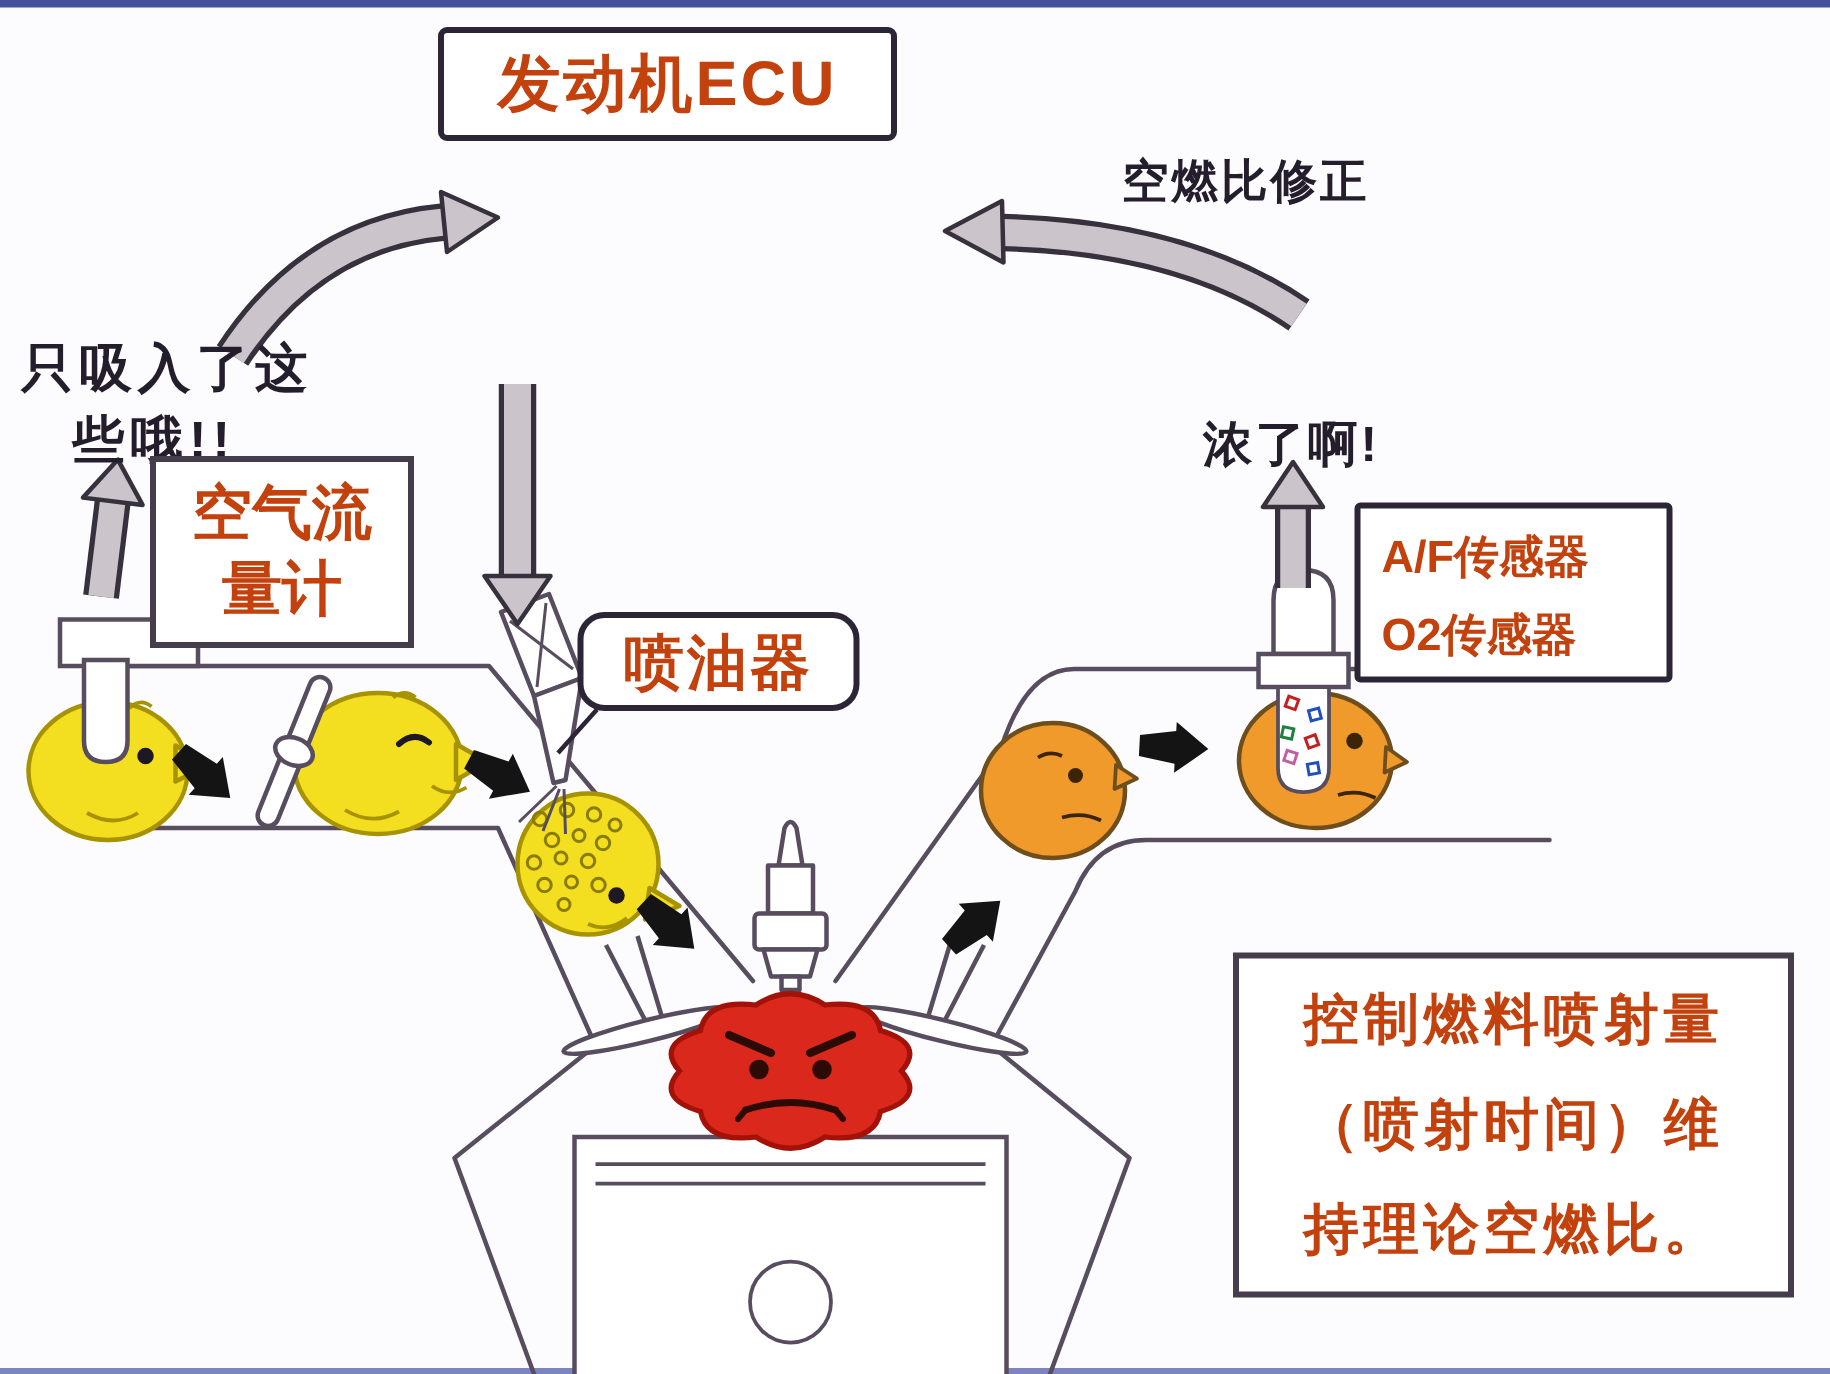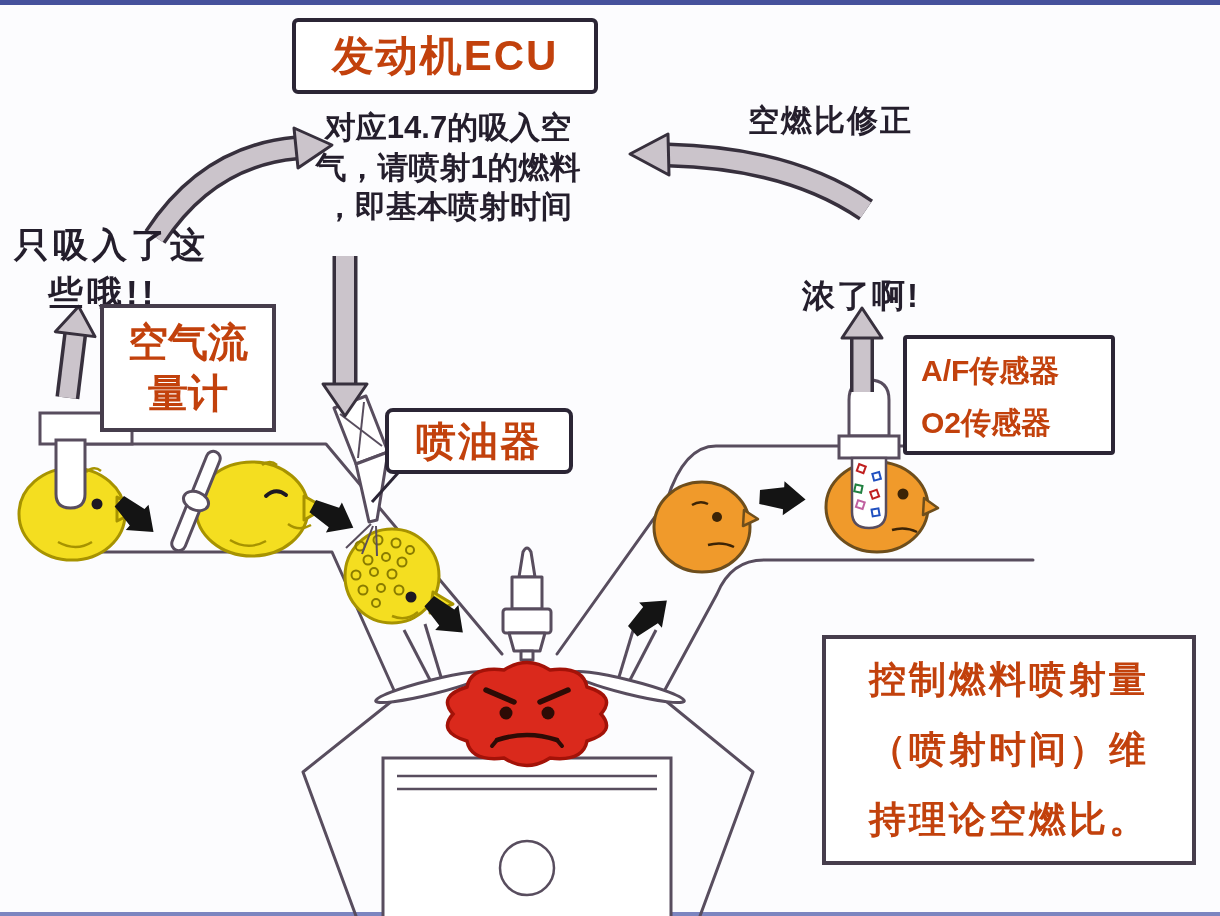--- a/index.html
+++ b/index.html
@@ -196,39 +196,34 @@
       <polygon points="862,308 842,338 882,338" fill="#cbc4cb" stroke="#37303d" stroke-width="3" stroke-linejoin="round"></polygon>
     </g>
 
     <line x1="398" y1="473" x2="372" y2="502" stroke="#2b2535" stroke-width="3"></line>
   </svg>
 
   <div class="boxed" style="left:292px;top:18px;width:306px;height:76px;border-radius:6px;font-size:42px;letter-spacing:2px;">
     <span>发动机ECU</span>
   </div>
 
-  <div class="txt l1" style="left:272px;top:108px;width:352px;text-align:center;font-size:31px;">
-    <div>对应14.7的吸入空</div>
-    <div>气，请喷射1的燃料</div>
-    <div>，即基本喷射时间</div>
-  </div>
 
   <div class="txt" style="left:748px;top:100px;font-size:31px;letter-spacing:2px;font-family:Liberation Mono, monospace;">空燃比修正</div>
 
   <div class="txt" style="left:802px;top:274px;font-size:33px;letter-spacing:2px;">浓了啊!</div>
 
   <div class="txt" style="left:14px;top:222px;font-size:35px;letter-spacing:4px;">只吸入了这</div>
   <div class="txt" style="left:48px;top:270px;font-size:35px;letter-spacing:4px;">些哦!!</div>
 
   <div class="boxed l1" style="left:100px;top:304px;width:176px;height:128px;border-color:#463d4c;font-size:40px;">
     <div>空气流</div>
     <div>量计</div>
   </div>
 
-  <div class="boxed" style="left:385px;top:408px;width:188px;height:66px;border-radius:8px;font-size:40px;letter-spacing:2px;">
+  <div class="boxed" style="left:385px;top:408px;width:188px;height:66px;border-radius:18px;font-size:40px;letter-spacing:2px;">
     <span>喷油器</span>
   </div>
 
   <div class="boxed" style="left:903px;top:335px;width:212px;height:120px;border-radius:4px;font-size:30px;align-items:flex-start;justify-content:space-around;padding:6px 0 2px 14px;">
     <div>A/F传感器</div>
     <div>O2传感器</div>
   </div>
 
   <div class="boxed" style="left:822px;top:635px;width:374px;height:230px;border-color:#463d4c;font-size:37px;line-height:70px;letter-spacing:3px;text-align:center;">
     <div>控制燃料喷射量</div>

